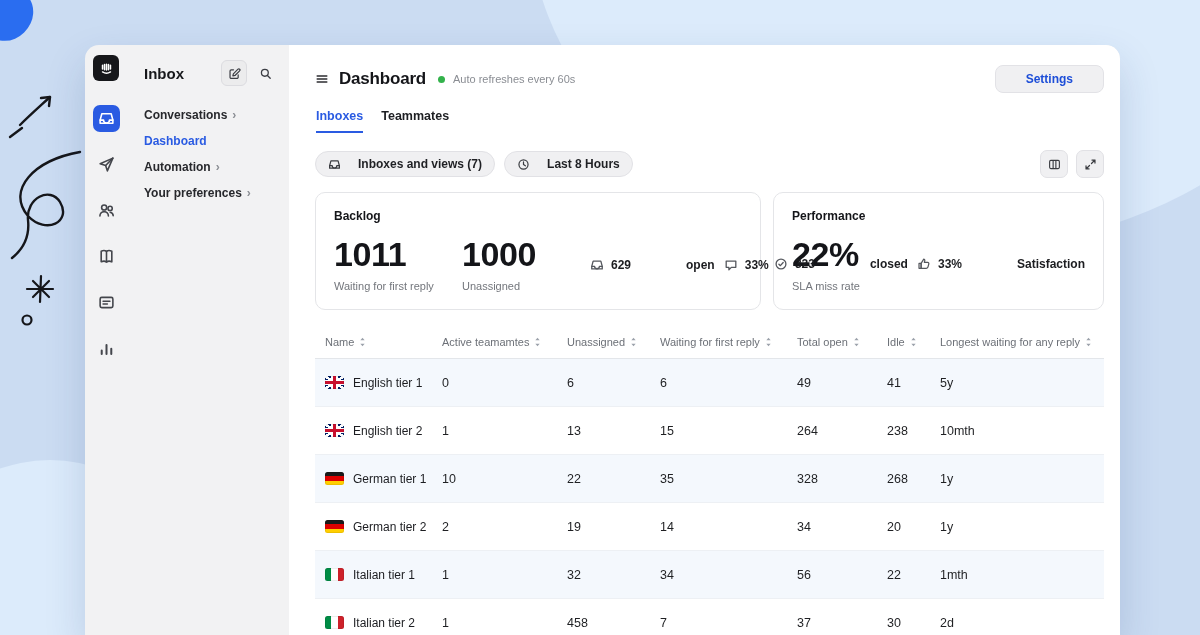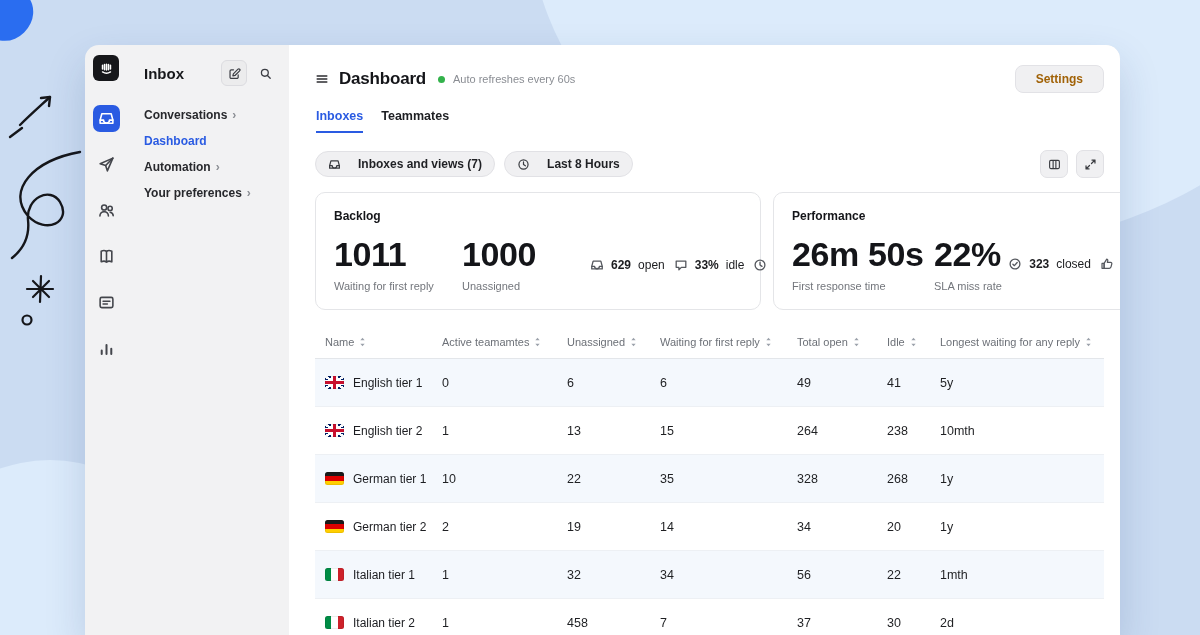--- a/index.html
+++ b/index.html
@@ -44,21 +44,21 @@
   .sb-item.active{color:var(--accent,#2a5be2);}
 
   
   .main{flex:1;background:#fff;border-radius:0 14px 0 0;min-width:0;}
   .main-header{display:flex;align-items:center;gap:8px;padding:20px 16px 0 26px;}
   .menu-btn{color:#2c2d31;display:flex;}
   .page-title{font-size:17px;font-weight:700;color:#141519;letter-spacing:-.2px;margin-left:2px;}
   .live-dot{width:7px;height:7px;border-radius:50%;background:var(--green,#33b24b);margin-left:4px;}
   .refresh-note{font-size:11px;color:#8a8d93;}
   .settings-btn{margin-left:auto;background:#f0f0f2;border:1px solid #e2e2e6;border-radius:8px;
-    padding:6px 20px;font-size:12px;font-weight:700;color:#a16207;}
+    padding:6px 30px;font-size:12px;font-weight:700;color:#1d4ed8;}
 
   .tabs{display:flex;gap:18px;padding-left:27px;margin-top:16px;}
   .tab{font-size:12.5px;font-weight:700;color:#1e1f23;padding-bottom:8px;}
   .tab.active{color:var(--accent,#2a5be2);border-bottom:2px solid var(--accent,#2a5be2);}
 
   .filter-row{display:flex;align-items:center;gap:9px;padding:0 16px 0 26px;margin-top:17px;}
   .chip{display:flex;align-items:center;gap:17px;background:#f0f0f2;border:1px solid #e1e1e5;
     border-radius:16px;padding:5px 12px;font-size:12px;font-weight:700;color:#1f2024;}
   .chip .icon13{color:#3a3c41;}
   .tool-btns{margin-left:auto;display:flex;gap:8px;}
@@ -72,21 +72,21 @@
   .metrics-row{display:flex;margin-top:14px;flex:1;}
   .metric{width:128px;flex:none;}
   .metric.wide{width:142px;}
   .metric-value{font-size:34px;font-weight:600;color:#141519;letter-spacing:-.4px;line-height:1;}
   .metric-label{margin-top:9px;font-size:11px;color:#73767c;}
   .stats{margin-left:auto;display:flex;flex-direction:row;gap:9px;width:152px;flex:none;}
   .stats.low{justify-content:flex-end;padding-bottom:2px;}
   .stat{display:flex;align-items:center;gap:7px;font-size:12px;color:#1c1d20;}
   .stat .icon14{color:#55585e;flex:none;}
   .stat-val{font-weight:700;}
-  .stat-label{font-weight:400;}
+  .stat-label{font-weight:700;margin-left:48px;}
 
   
   .table{margin:16px 16px 0 26px;}
   .thead,.trow{display:grid;grid-template-columns:117px 125px 93px 137px 90px 53px 1fr;
     align-items:center;padding:0 10px;}
   .thead{height:32px;border-bottom:1px solid #e3e6ea;}
   .th{display:flex;align-items:center;gap:5px;font-size:11px;font-weight:500;color:#6c7077;}
   .sort{width:7px;height:10px;display:block;flex:none;}
   .trow{height:47px;border-bottom:1px solid #edf0f4;font-size:12.5px;color:#1f2023;}
   .trow:nth-child(even){background:var(--rowAlt,#f4f8fd);}
@@ -291,24 +291,20 @@
                 <span class="stat-val">23</span>
                 <span class="stat-label">snoozed</span>
               </div>
             </div>
           </div>
         </div>
 
         <div class="card">
           <div class="card-title">Performance</div>
           <div class="metrics-row">
-            <div class="metric wide">
-              <div class="metric-value">26m 50s</div>
-              <div class="metric-label">First response time</div>
-            </div>
             <div class="metric">
               <div class="metric-value">22%</div>
               <div class="metric-label">SLA miss rate</div>
             </div>
             <div class="stats low">
               <div class="stat">
                 <svg class="icon14" viewBox="0 0 16 16" fill="none" stroke="currentColor" stroke-width="1.5" stroke-linecap="round" stroke-linejoin="round">
                   <circle cx="8" cy="8" r="5.6"></circle>
                   <path d="M5.6 8.2 L7.3 9.9 L10.5 6.3"></path>
                 </svg>

